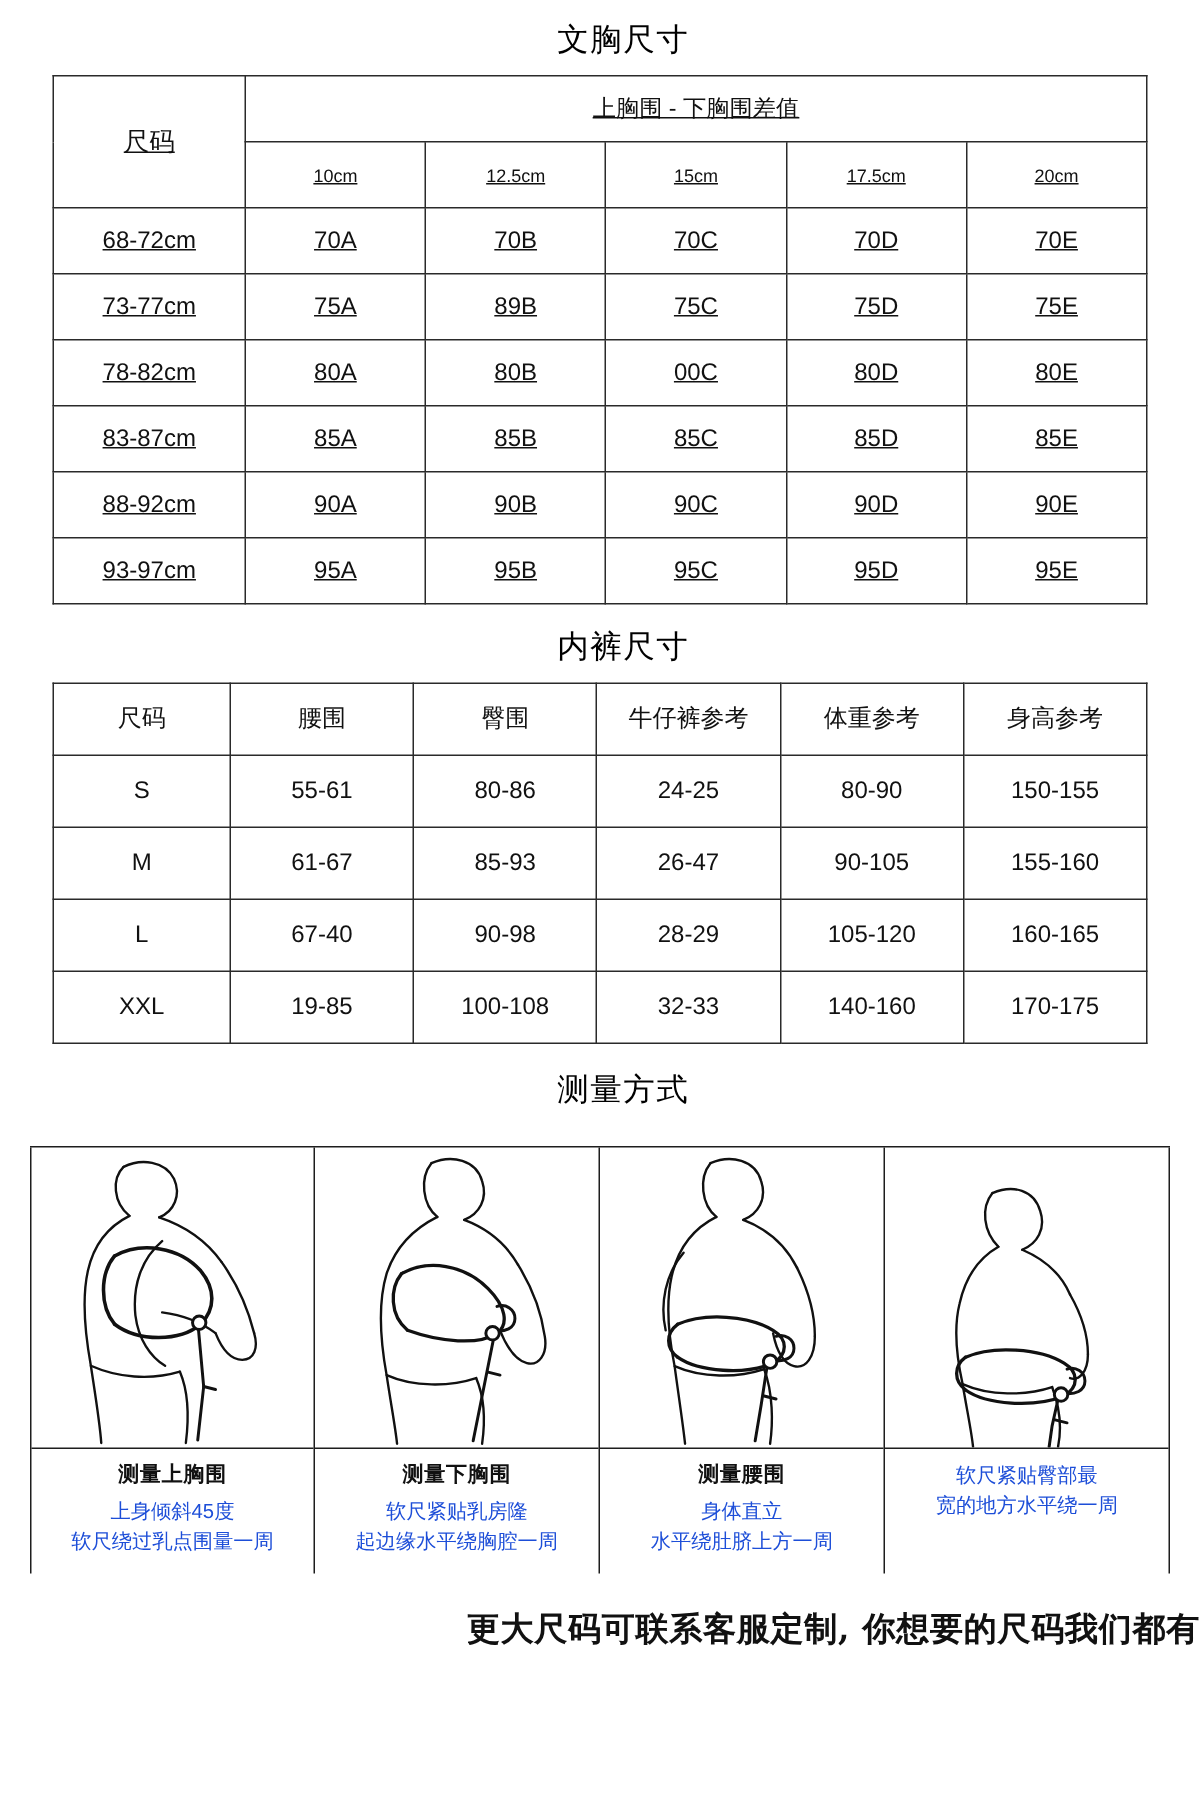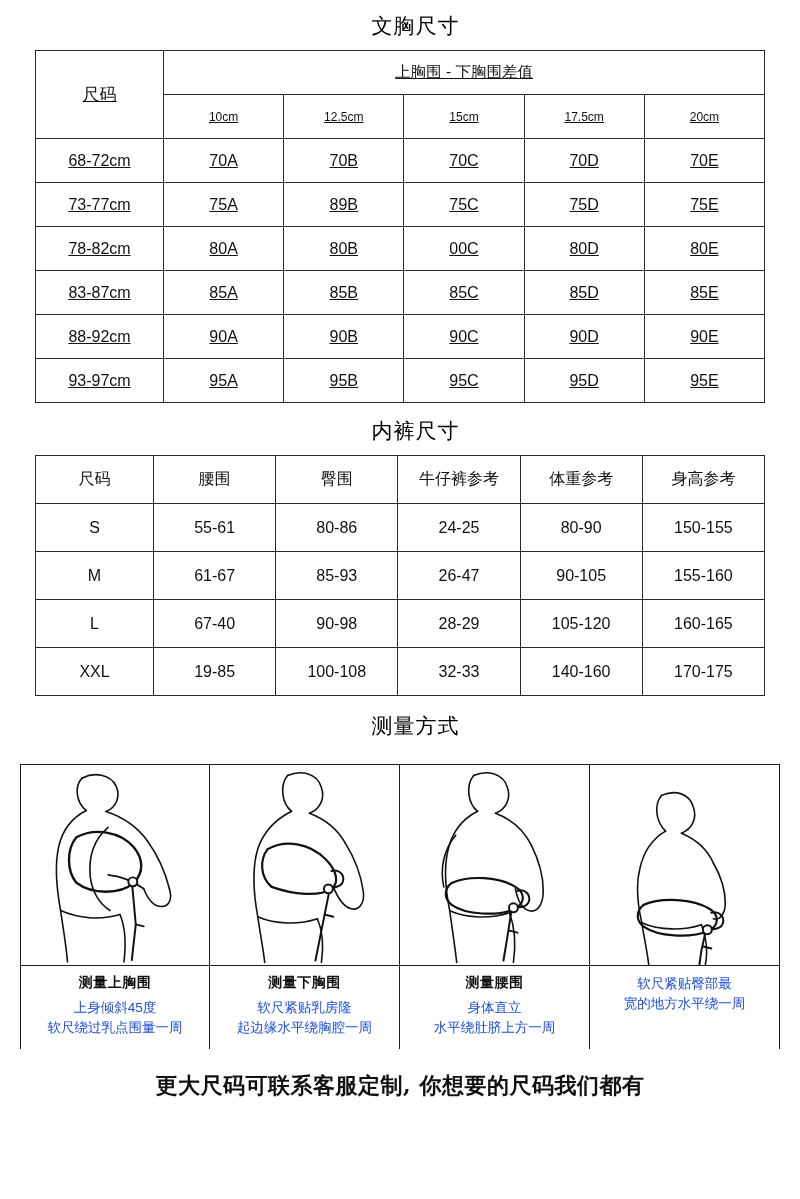--- a/index.html
+++ b/index.html
@@ -110,21 +110,21 @@
     font-weight: 700;
     letter-spacing: 0.5px;
     margin-bottom: 6px;
   }
   .cap-line {
     font-size: 13.5px;
     line-height: 1.5;
     color: #1d4ed8;
   }
   .footer-note {
-    text-align: center;
+    text-align: right;
     font-size: 22px;
     font-weight: 700;
     font-family: "DejaVu Serif", "Liberation Serif", serif;
     margin-top: 22px;
     letter-spacing: 0.5px;
   }
 </style>
 </head>
 <body>
 

